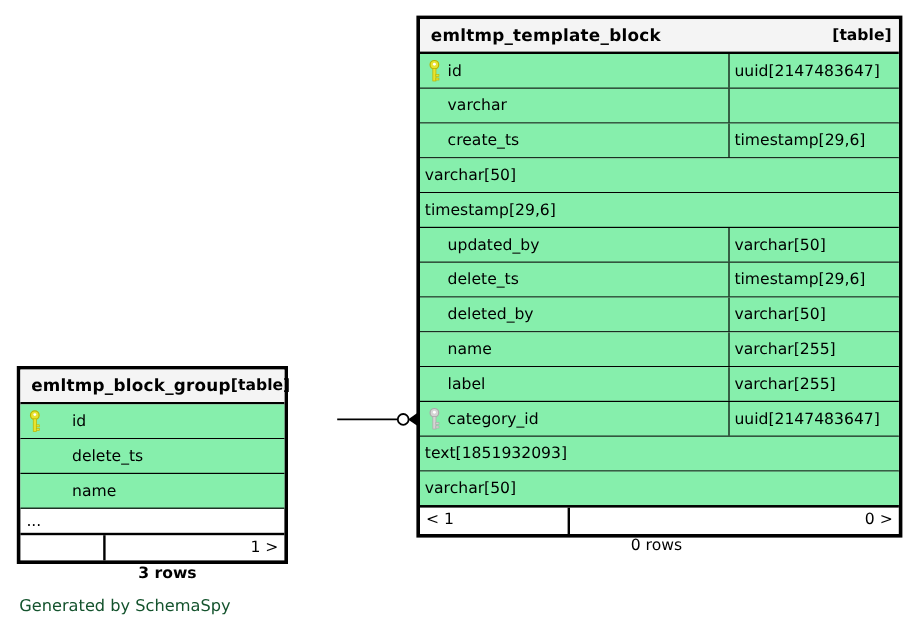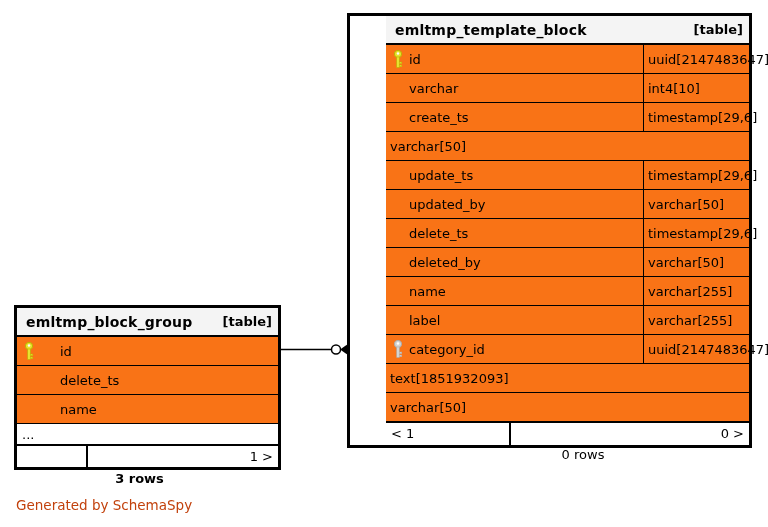--- a/index.html
+++ b/index.html
@@ -11,41 +11,41 @@
     color: #000;
   }
   .tbox {
     position: absolute;
     background: #ffffff;
     border: 3px solid #000;
     box-sizing: border-box;
     display: flex;
     flex-direction: column;
   }
-  #tb-template-block { left: 347px; top: 13px; width: 405px; padding-left: 36px; }
-  #tb-block-group    { left: 14px;  top: 305px; width: 267px; text-align: center; }
+  #tb-template-block { left: 347px; top: 13px; width: 405px; }
+  #tb-block-group    { left: 14px;  top: 305px; width: 226px; text-align: center; }
 
   .tb-header {
     background: #f4f4f4;
     border-bottom: 2px solid #000;
     height: 27px;
     display: flex;
     align-items: center;
     justify-content: space-between;
     padding: 0 6px 0 9px;
   }
   .tb-title { font-weight: bold; font-size: 14px; letter-spacing: 0.2px; }
   .tb-badge { font-size: 13px; font-weight: bold; }
 
   .row {
     display: flex;
     border-bottom: 1.5px solid #000;
     height: 28px;
     align-items: stretch;
-    background: #f97316;
+    background: #86efac;
   }
   .row:last-of-type { border-bottom: 0; }
 
   .name-cell {
     position: relative;
     display: flex;
     align-items: center;
     font-size: 13px;
     flex: 1 1 auto;
   }
@@ -109,21 +109,21 @@
     left: 0; top: 0;
     width: 768px; height: 527px;
     pointer-events: none;
   }
 
   #generated-note {
     position: absolute;
     left: 16px;
     top: 497px;
     font-size: 13.5px;
-    color: #c2410c;
+    color: #14532d;
   }
 </style>
 </head>
 <body>
 
 <div class="tbox" id="tb-template-block">
   <div class="tb-header">
     <span class="tb-title">emltmp_template_block</span>
     <span class="tb-badge">[table]</span>
   </div>
@@ -139,38 +139,34 @@
       </svg>
       <span>id</span>
     </div>
     <div class="type-cell">uuid[2147483647]</div>
   </div>
 
   <div class="row">
     <div class="name-cell">
         <span>varchar</span>
       </div>
-    <div class="type-cell">int4[10]</div>
   </div>
 
   <div class="row">
     <div class="name-cell">
         <span>create_ts</span>
       </div>
     <div class="type-cell">timestamp[29,6]</div>
   </div>
 
   <div class="row">
     <div class="type-cell">varchar[50]</div>
   </div>
 
   <div class="row">
-    <div class="name-cell">
-        <span>update_ts</span>
-      </div>
     <div class="type-cell">timestamp[29,6]</div>
   </div>
 
   <div class="row">
     <div class="name-cell">
         <span>updated_by</span>
       </div>
     <div class="type-cell">varchar[50]</div>
   </div>
 

